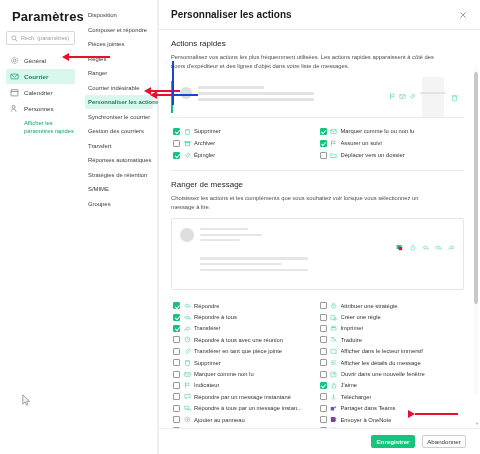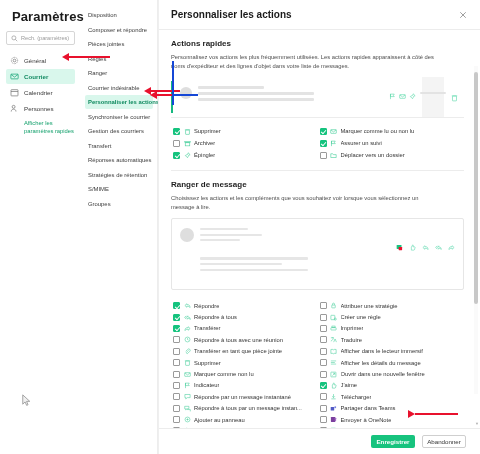--- a/index.html
+++ b/index.html
@@ -70,21 +70,21 @@
     height: 30px; flex: 0 0 30px; display: flex; align-items: center;
     padding: 0 10px 0 12px; border-bottom: 1px solid #ececec;
   }
   .panel-title { font-size: 10px; font-weight: 600; color: #1b1b1b; flex: 1 1 auto; }
   .close-btn { width: 14px; height: 14px; display: flex; align-items: center; justify-content: center; color: #5e5e5e; }
 
   .panel-body {
     flex: 1 1 auto; overflow: hidden; position: relative;
     padding: 9px 16px 0 12px;
   }
-  .sec-title { font-size: 8px; font-weight: 700; color: #1f1f1f; margin-bottom: 5px; }
+  .sec-title { font-size: 8px; font-weight: 400; color: #1f1f1f; margin-bottom: 5px; }
   .sec-desc { font-size: 5.8px; color: #4d4d4d; line-height: 8.5px; margin-bottom: 7px; max-width: 272px; }
 
   
   .qa-preview {
     height: 41px; border-bottom: 1px solid #ececec; display: flex;
     align-items: stretch; margin-bottom: 7px; position: relative;
   }
   .qa-accent { width: 1.6px; background: #16b87f; margin: 4px 0 4px 0; flex: 0 0 2px; }
   .qa-av { width: 12px; height: 12px; border-radius: 50%; background: #dedede; margin: 10px 6px 0 7px; flex: 0 0 12px; }
   .qa-lines { flex: 1 1 auto; padding-top: 9px; }

